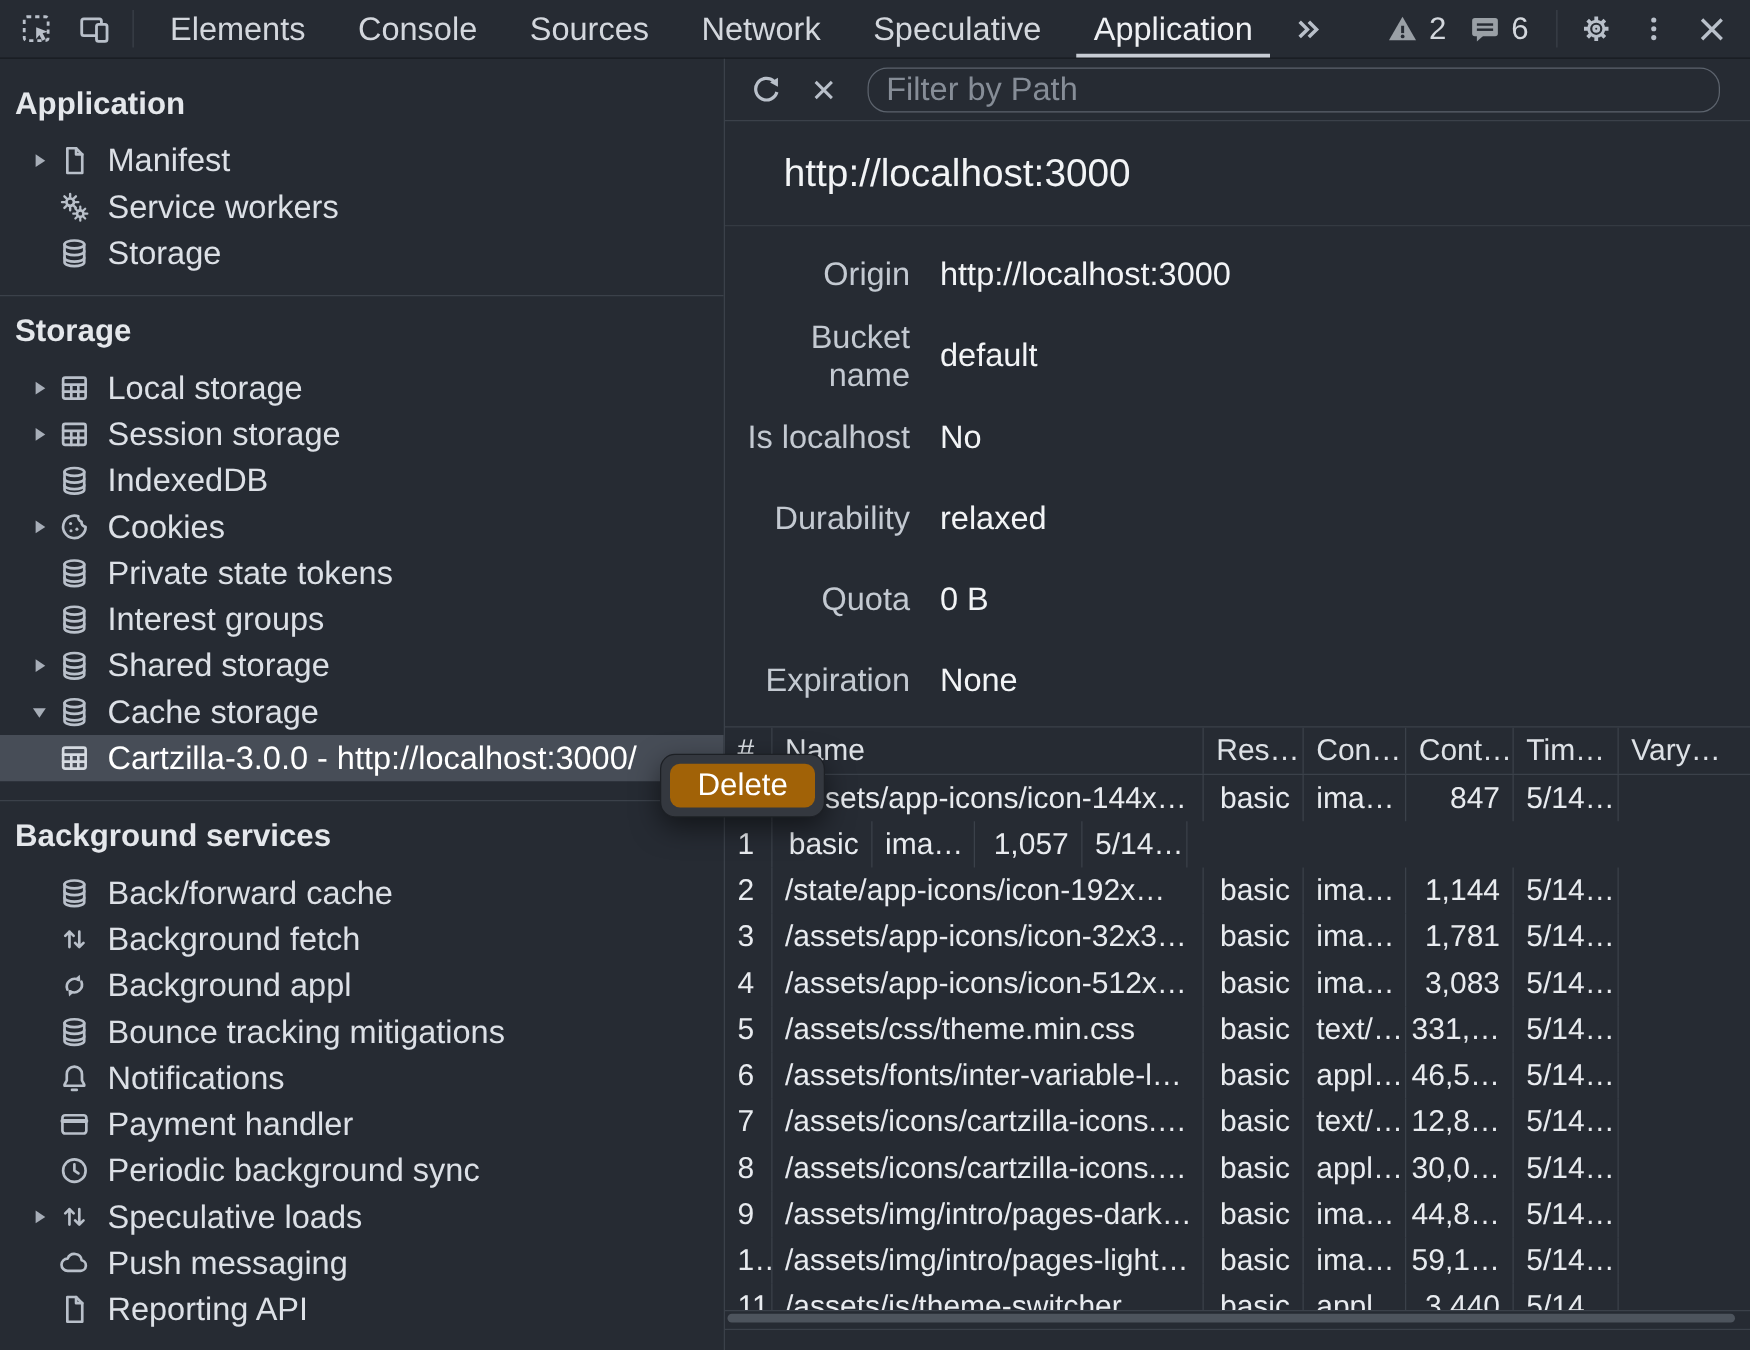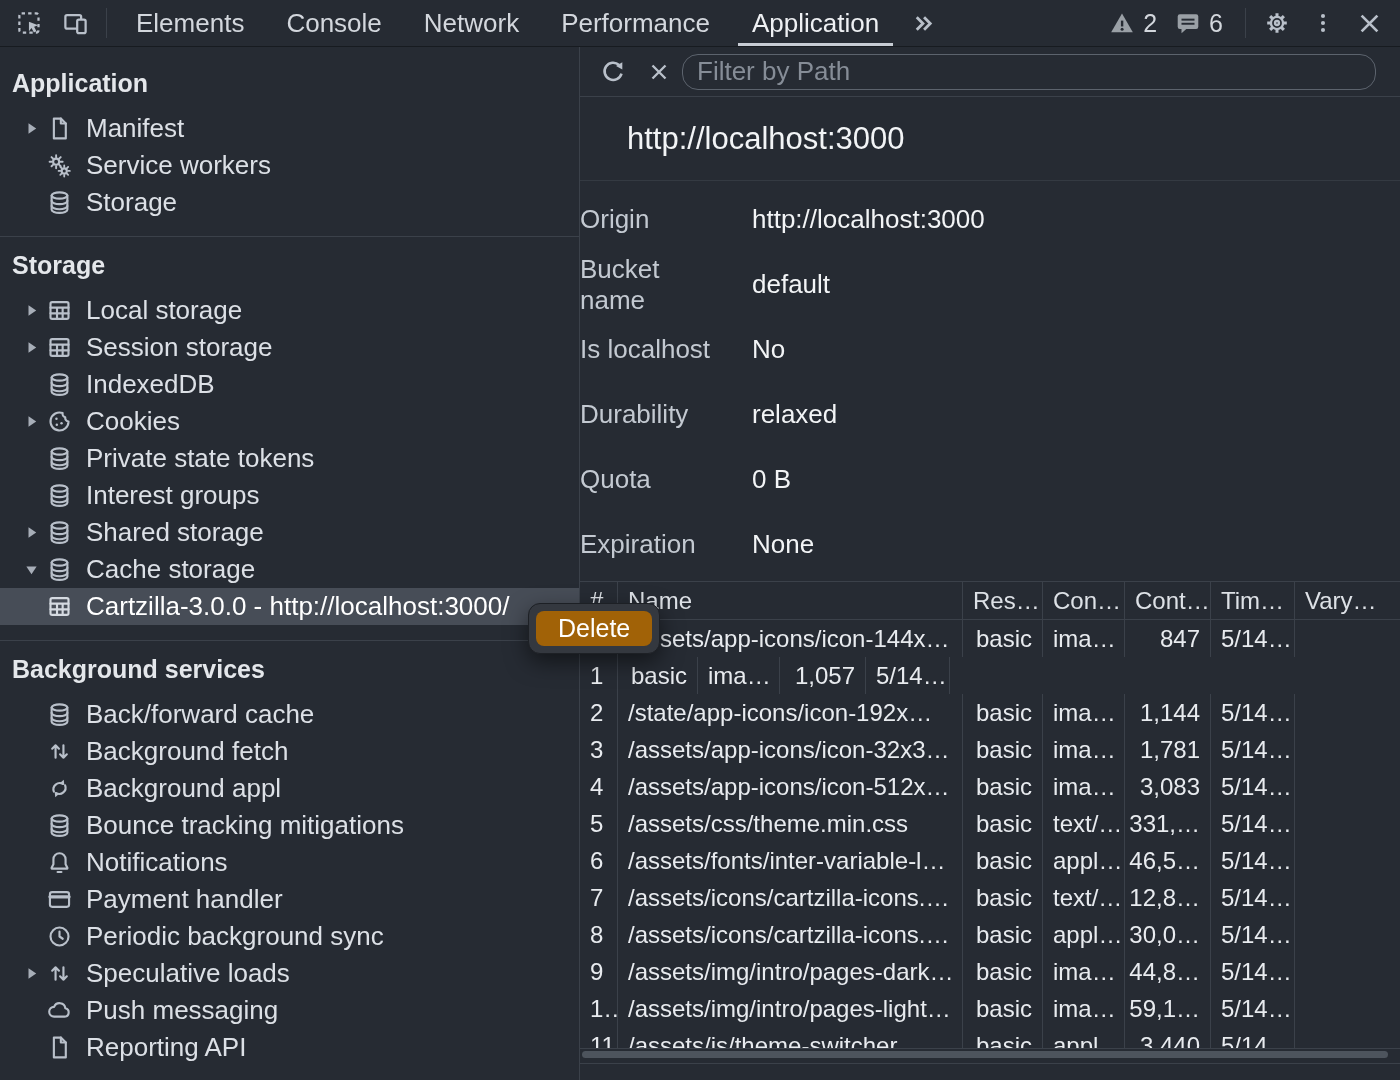--- a/index.html
+++ b/index.html
@@ -34,26 +34,26 @@
   .tree-row .icon { width:27px; height:27px; flex:0 0 27px; margin-right:13px; display:flex; align-items:center; justify-content:center; color:#b9c0ca; }
   .tree-row .label { font-size:26px; color:#dce0e6; }
   .tree-row.child { }
   .tree-row.selected { background:#474d57; }
   .tree-row.selected .label { color:#ffffff; }
   .tree-row.selected .icon { color:#d5dae1; }
 
   
   .main { flex:1; display:flex; flex-direction:column; min-width:0; }
   .main-toolbar { flex:0 0 50px; display:flex; align-items:center; border-bottom:1px solid #3b414a; padding:0 24px 0 10px; }
-  .filter-input { flex:1; height:36px; background:transparent; border:1px solid #5c636d; border-radius:16px; color:#e6e9ed; font-size:26px; padding:0 14px; outline:none; font-family:inherit; }
+  .filter-input { flex:1; height:36px; background:transparent; border:1px solid #5c636d; border-radius:16px; color:#e6e9ed; font-size:26px; padding:0 14px; margin-left:12px; outline:none; font-family:inherit; }
   .filter-input::placeholder { color:#868d97; }
   .origin-heading { flex:0 0 84px; display:flex; align-items:center; padding-left:47px; font-size:31px; color:#f2f4f6; border-bottom:1px solid #343a42; }
   .metadata { flex:0 0 400px; padding-top:6px; }
   .field { height:65px; display:flex; align-items:center; }
-  .field-label { width:148px; flex:0 0 148px; text-align:left; color:#c3c9d1; font-size:26px; }
+  .field-label { width:148px; flex:0 0 148px; text-align:right; color:#c3c9d1; font-size:26px; }
   .field-value { margin-left:24px; color:#f2f4f6; font-size:26px; }
 
   
   .cache-table { flex:0 0 467px; display:flex; flex-direction:column; border-top:1px solid #3b414a; min-width:0; overflow:hidden; }
   .thead { flex:0 0 38px; display:flex; border-bottom:1px solid #3b414a; }
   .tbody { height:429px; overflow:hidden; }
   .trow { display:flex; height:37px; }
   .tcell { height:100%; display:flex; align-items:center; padding:0 10px; border-right:1px solid #3b414a; font-size:24px; color:#e8ebef; white-space:nowrap; overflow:hidden; flex:0 0 auto; }
   .tcell.last { border-right:none; flex:1 1 auto; }
   .tcell.right { justify-content:flex-end; }
@@ -83,22 +83,23 @@
     <div class="icon-btn">
       <svg width="27" height="27" viewBox="0 0 24 24" fill="none" stroke="currentColor" stroke-width="2">
         <rect x="3" y="4.5" width="14" height="12" rx="1.5"></rect>
         <rect x="13.5" y="8.5" width="7.5" height="12" rx="1.5" fill="#262b33"></rect>
       </svg>
     </div>
     <div class="vsep"></div>
     <div class="tabs" id="tabs-container">
         <div class="tab">Elements</div>
         <div class="tab">Console</div>
+        <div class="tab">Sources</div>
         <div class="tab">Network</div>
-        <div class="tab">Performance</div>
+        <div class="tab">Speculative</div>
         <div class="tab selected">Application</div>
       </div>
     <div class="icon-btn">
       <svg width="27" height="27" viewBox="0 0 24 24" fill="none" stroke="currentColor" stroke-width="2.5">
         <path d="M6 6.5l5.5 5.5L6 17.5"></path>
           <path d="M12.5 6.5L18 12l-5.5 5.5"></path>
       </svg>
     </div>
     <div class="tabbar-right">
       <div class="icon-btn" style="width:34px">

